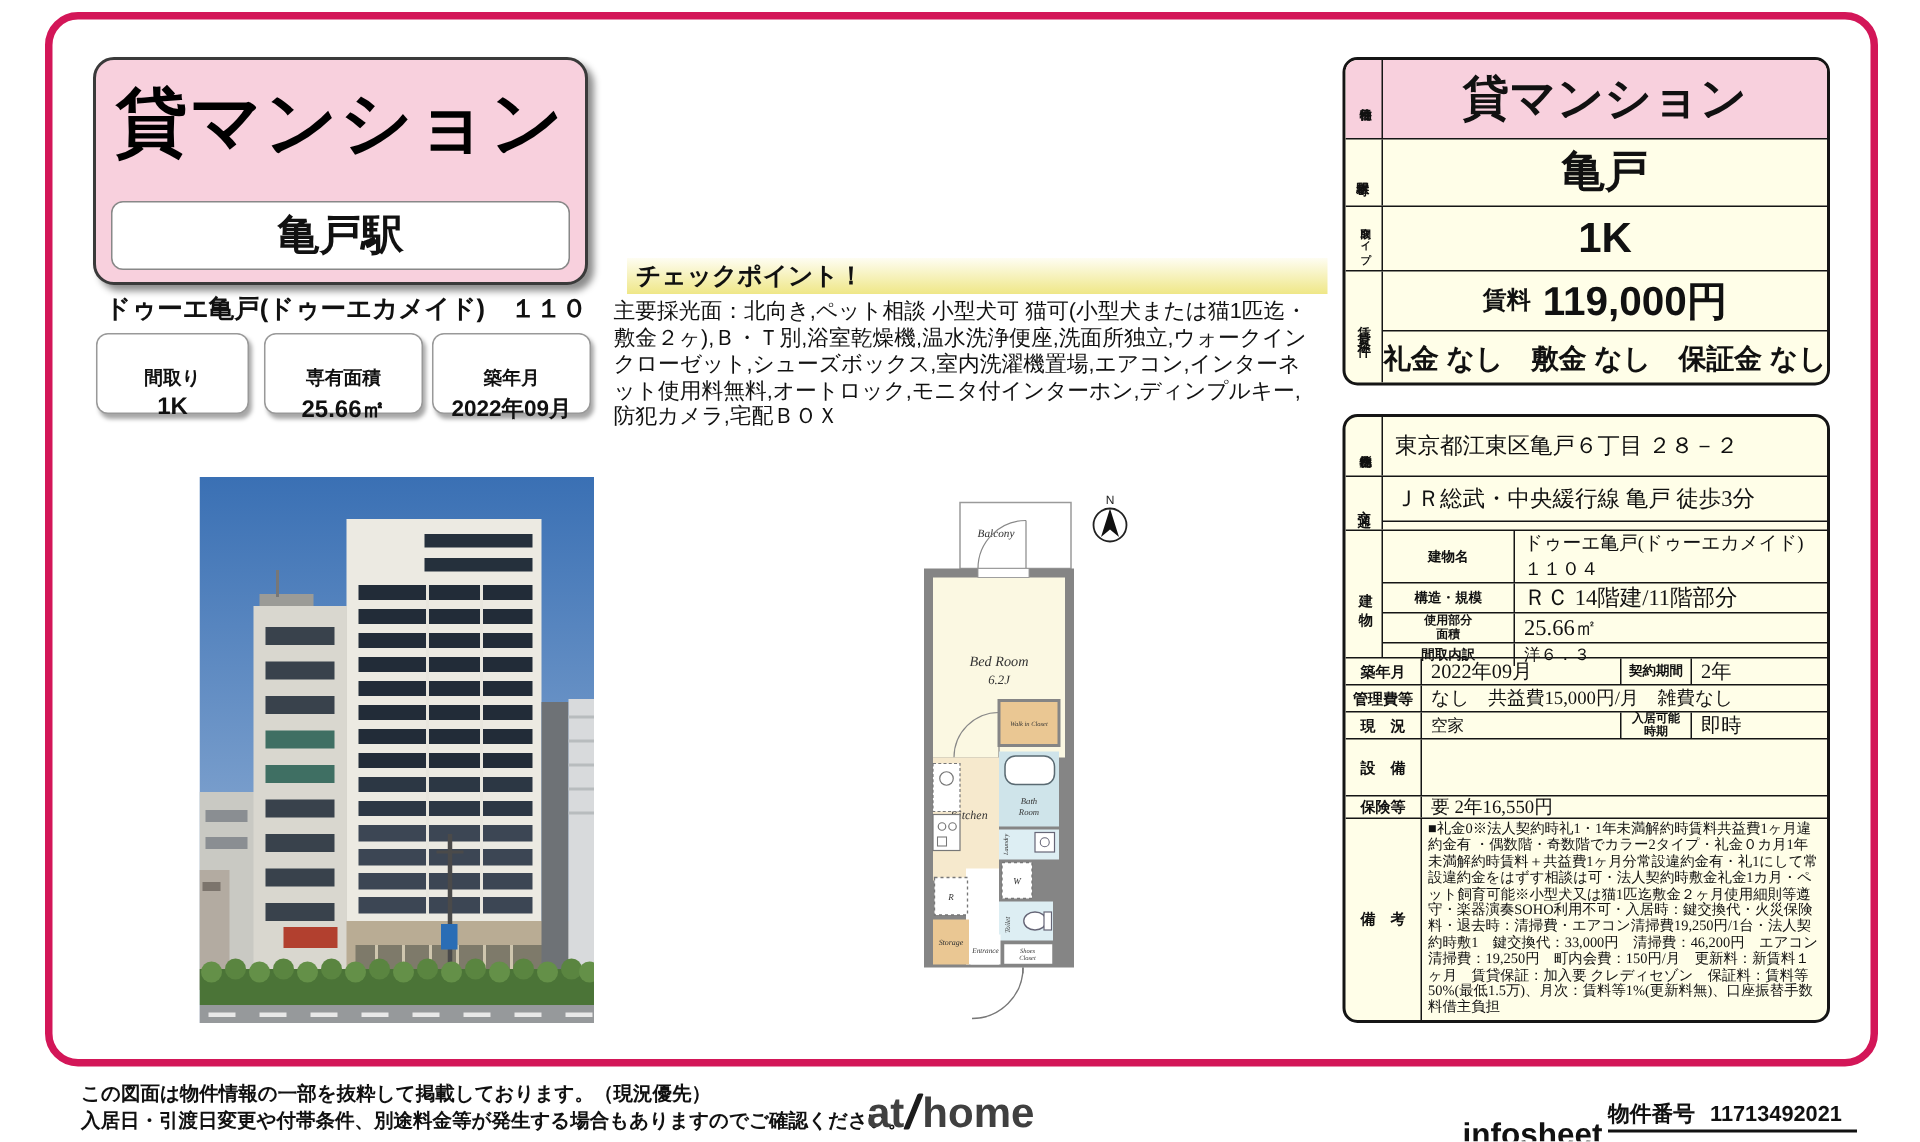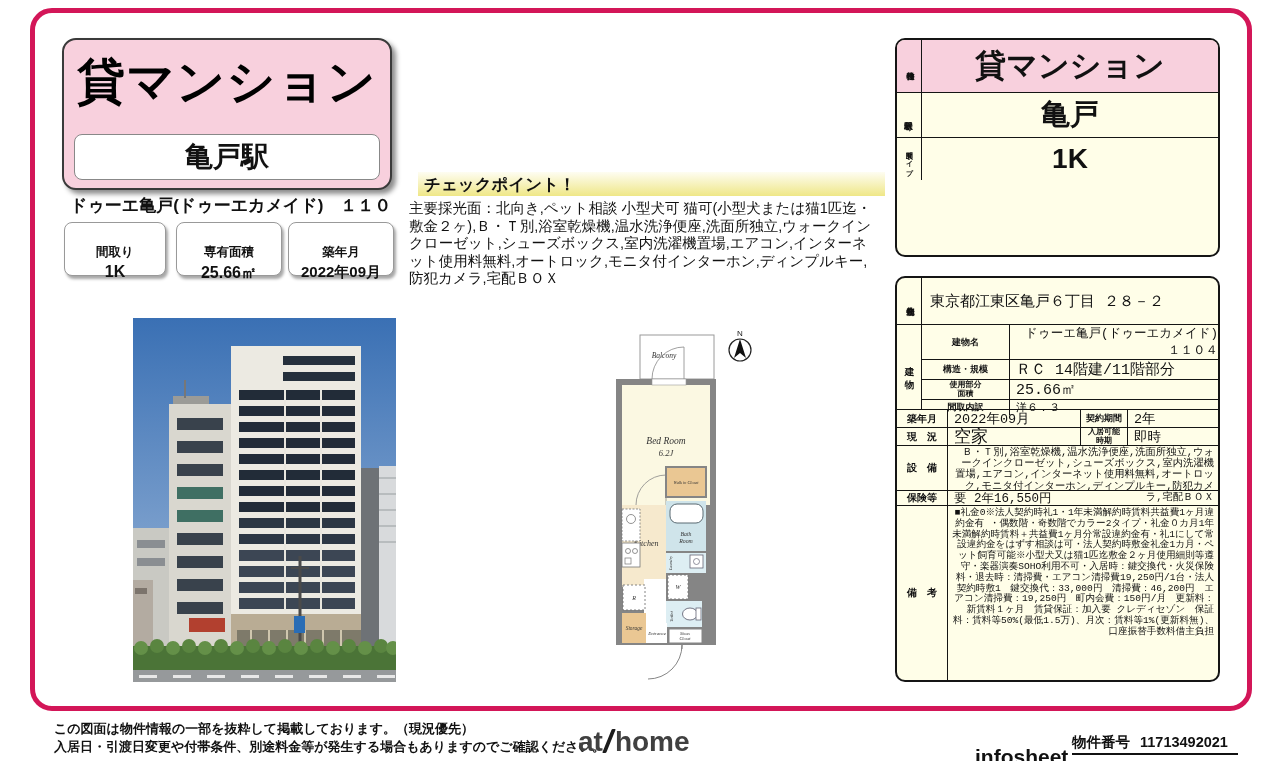--- a/index.html
+++ b/index.html
@@ -37,21 +37,21 @@
   
   .tbl { position:absolute; background:#fffee8; border:2px solid #151515; border-radius:10px;
          overflow:hidden; display:flex; flex-direction:column; }
   .trow { display:flex; border-top:1px solid #151515; }
   .trow:first-child { border-top:none; }
   .lcell { border-right:1px solid #151515; display:flex; align-items:center;
            justify-content:center; font-weight:bold; text-align:center; }
   .vert { writing-mode:vertical-rl; text-orientation:upright; }
   .vcell { flex:1; display:flex; align-items:center; }
   .center { justify-content:center; }
-  .serif { font-family:Liberation Mono, monospace;text-align:right; }
+  .serif { font-family:Liberation Serif, serif; }
   .pinkbg { background:#f8d0dd; }
   .brow { display:flex; border-top:1px solid #151515; flex:1; }
   .brow:first-child { border-top:none; }
   .bl2 { width:88px; border-right:1px solid #151515; display:flex; align-items:center;
          justify-content:center; font-weight:bold; font-size:9px; text-align:center; }
   .bv2 { flex:1; display:flex; align-items:center; padding-left:6px; }
   .c1 { width:51px; border-right:1px solid #151515; display:flex; align-items:center;
         justify-content:center; font-weight:bold; font-size:10px; }
   .c2 { width:132px; display:flex; align-items:center; padding-left:6px; }
   .c3 { width:48px; border-left:1px solid #151515; border-right:1px solid #151515;
@@ -311,28 +311,49 @@
         <span class="vert">最寄駅</span>
       </div>
       <div class="vcell center" style="font-size:29px;font-weight:bold">亀戸</div>
     </div>
     <div class="trow" style="height:43px">
       <div class="lcell" style="width:25px;font-size:7px">
         <span class="vert">間取タイプ</span>
       </div>
       <div class="vcell center" style="font-size:28px;font-weight:bold">1K</div>
     </div>
+    <div class="trow" style="flex:1">
+      <div class="lcell" style="width:25px;font-size:9px">
+        <span class="vert" style="letter-spacing:4px">賃貸条件</span>
+      </div>
+      <div style="flex:1;display:flex;flex-direction:column">
+        <div style="height:39px;display:flex;align-items:center;justify-content:center">
+          <span style="font-size:16px;font-weight:bold;margin-right:8px">賃料</span>
+          <span style="font-size:27px;font-weight:bold">119,000円</span>
+        </div>
+        <div style="flex:1;border-top:1px solid #151515;display:flex;align-items:center;justify-content:center;font-size:18.5px;font-weight:bold">礼金 なし　敷金 なし　保証金 なし</div>
+      </div>
+    </div>
   </div>
 
   <div class="tbl" style="left:895px;top:276px;width:325px;height:406px">
     <div class="trow" style="height:46px">
       <div class="lcell" style="width:25px;font-size:8px">
         <span class="vert">物件所在地</span>
       </div>
       <div class="vcell serif" style="font-size:15px;padding-left:8px">東京都江東区亀戸６丁目 ２８－２</div>
+    </div>
+    <div class="trow" style="height:43px">
+      <div class="lcell" style="width:25px;font-size:9px">
+        <span class="vert" style="letter-spacing:3px">交通</span>
+      </div>
+      <div style="flex:1;display:flex;flex-direction:column">
+        <div class="serif" style="height:29px;display:flex;align-items:center;padding-left:8px;font-size:15px">ＪＲ総武・中央緩行線 亀戸 徒歩3分</div>
+        <div style="flex:1;border-top:1px solid #151515"></div>
+      </div>
     </div>
     <div class="trow" style="height:85px">
       <div class="lcell" style="width:25px;font-size:9.5px">
         <span class="vert" style="letter-spacing:14px;padding-top:10px">建物</span>
       </div>
       <div style="flex:1;display:flex;flex-direction:column">
         <div class="brow">
           <div class="bl2">建物名</div>
           <div class="bv2 serif" style="font-size:12.5px">ドゥーエ亀戸(ドゥーエカメイド)　１１０４</div>
         </div>
@@ -351,31 +372,34 @@
           <div class="bv2 serif" style="font-size:11px">洋６．３</div>
         </div>
       </div>
     </div>
     <div class="trow" style="height:18px">
       <div class="c1">築年月</div>
       <div class="c2 serif" style="font-size:13.5px">2022年09月</div>
       <div class="c3" style="font-size:9px">契約期間</div>
       <div class="c4 serif" style="font-size:13.5px">2年</div>
     </div>
+    <div class="trow" style="height:19px">
+      <div class="c1">管理費等</div>
+      <div class="c4 serif" style="font-size:12.5px">なし　共益費15,000円/月　雑費なし</div>
+    </div>
     <div class="trow" style="height:18px">
       <div class="c1">現　況</div>
-      <div class="c2 serif" style="font-size:17px">空家</div>
+      <div class="c2 serif" style="font-size:11px">空家</div>
       <div class="c3">
         <span style="width:34px;line-height:8.5px">入居可能時期</span>
       </div>
       <div class="c4 serif" style="font-size:13.5px">即時</div>
     </div>
     <div class="trow" style="height:45px">
       <div class="c1">設　備</div>
-      <div class="serif" style="flex:1;font-size:10.3px;line-height:11.2px;padding:1px 4px">Ｂ・Ｔ別,浴室乾燥機,温水洗浄便座,洗面所独立,ウォークインクローゼット,シューズボックス,室内洗濯機置場,エアコン,インターネット使用料無料,オートロック,モニタ付インターホン,ディンプルキー,防犯カメラ,宅配ＢＯＸ</div>
     </div>
     <div class="trow" style="height:15px">
       <div class="c1">保険等</div>
       <div class="c4 serif" style="font-size:12.5px">要 2年16,550円</div>
     </div>
     <div class="trow" style="flex:1">
       <div class="c1">備　考</div>
       <div class="serif" style="flex:1;font-size:9.6px;line-height:10.8px;padding:2px 4px">■礼金0※法人契約時礼1・1年未満解約時賃料共益費1ヶ月違約金有 ・偶数階・奇数階でカラー2タイプ・礼金０カ月1年未満解約時賃料＋共益費1ヶ月分常設違約金有・礼1にして常設違約金をはずす相談は可・法人契約時敷金礼金1カ月・ペット飼育可能※小型犬又は猫1匹迄敷金２ヶ月使用細則等遵守・楽器演奏SOHO利用不可・入居時：鍵交換代・火災保険料・退去時：清掃費・エアコン清掃費19,250円/1台・法人契約時敷1　鍵交換代：33,000円　清掃費：46,200円　エアコン清掃費：19,250円　町内会費：150円/月　更新料：新賃料１ヶ月　賃貸保証：加入要 クレディセゾン　保証料：賃料等50%(最低1.5万)、月次：賃料等1%(更新料無)、口座振替手数料借主負担</div>
     </div>
   </div>

